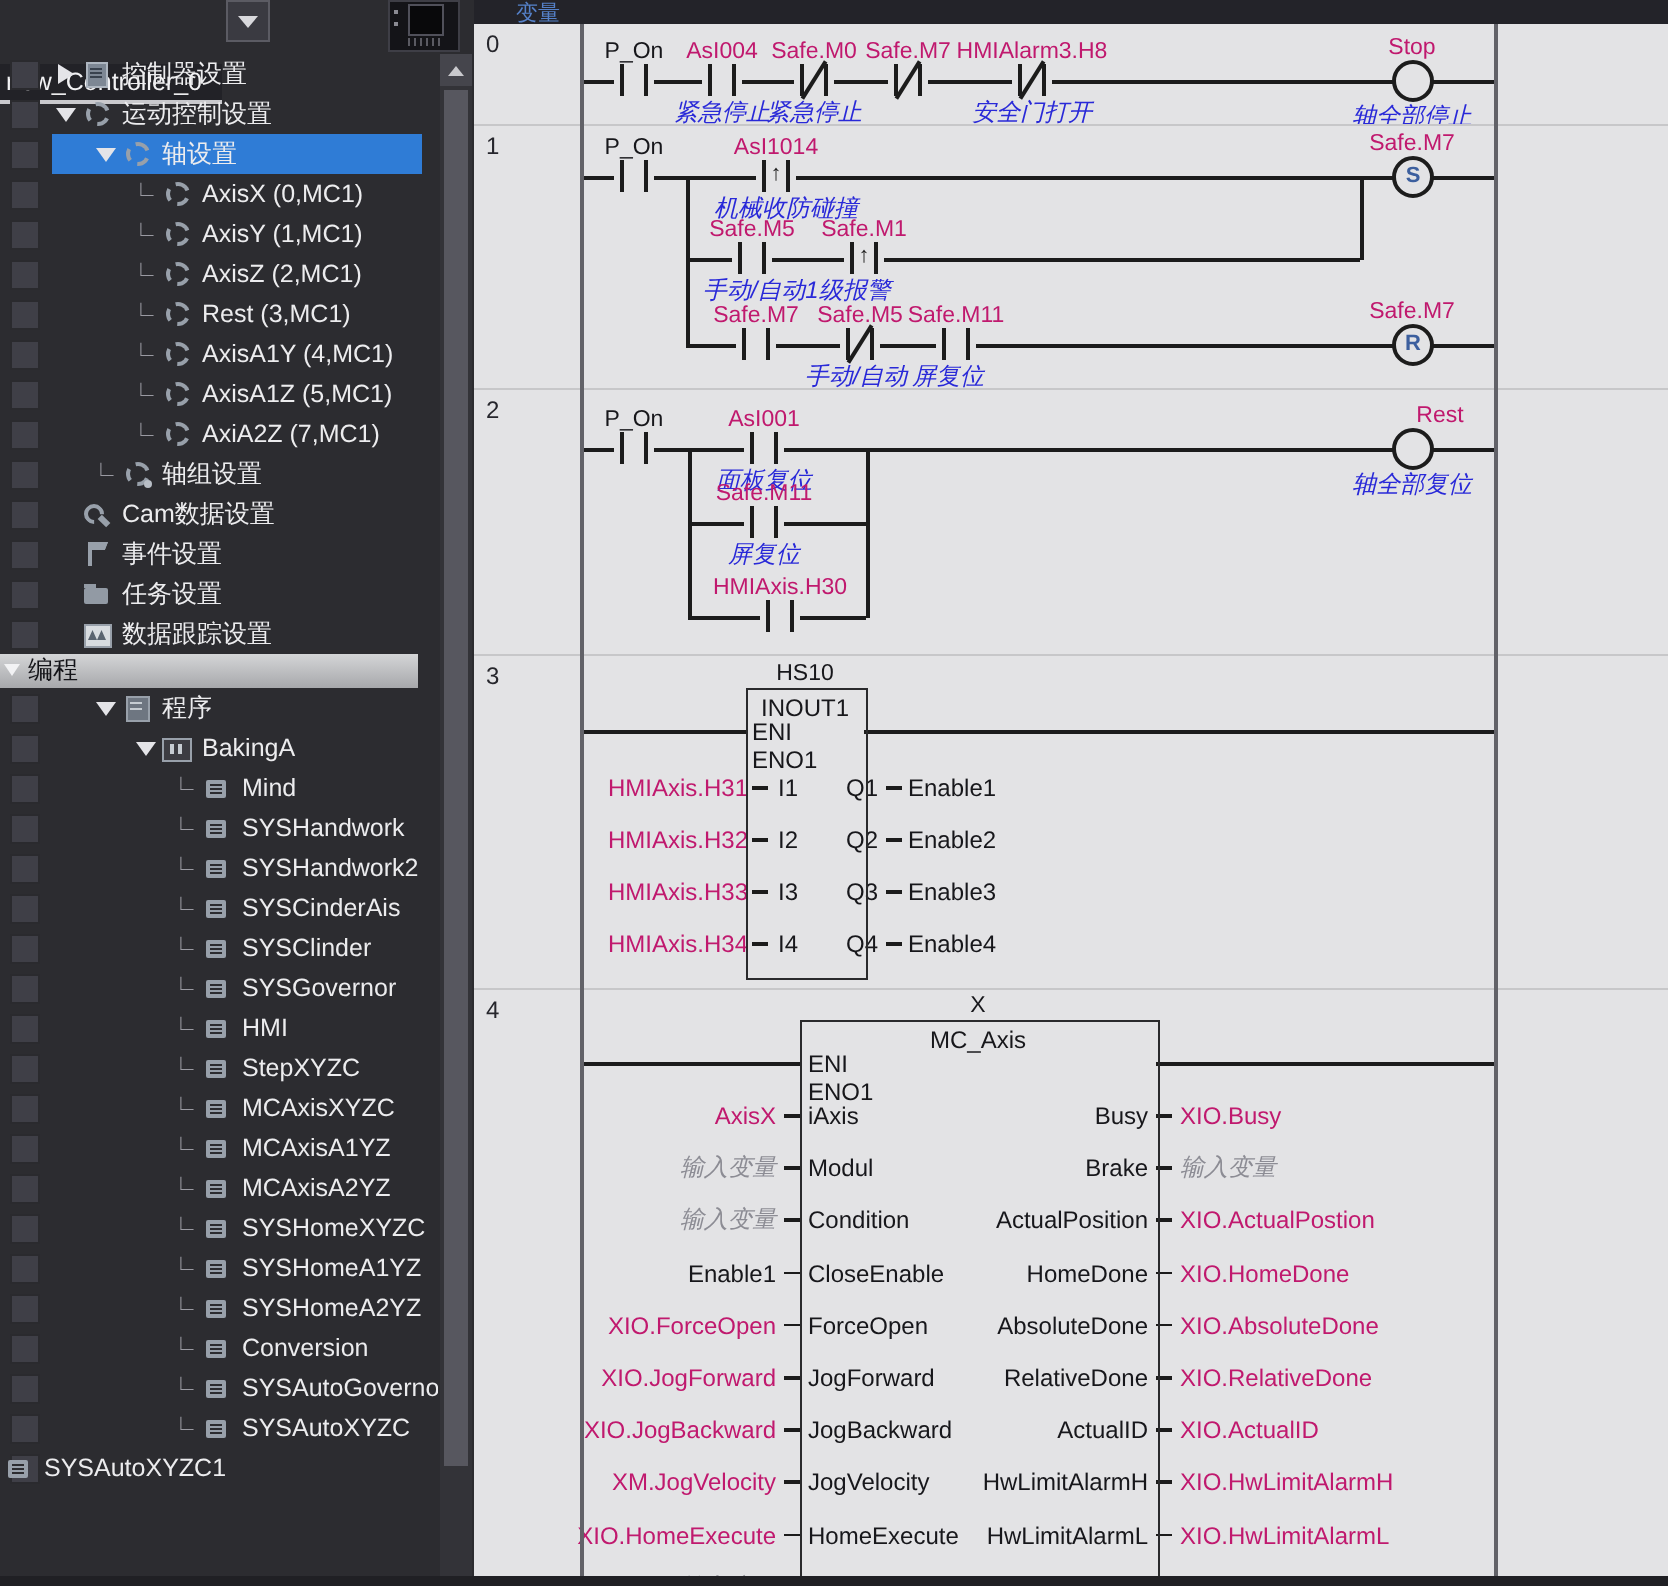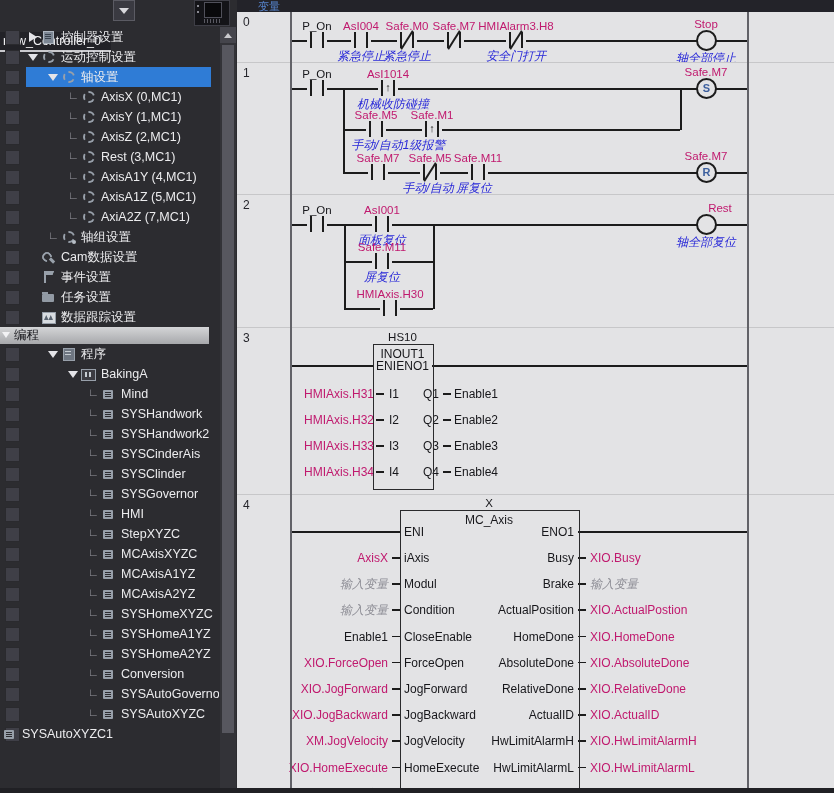--- a/index.html
+++ b/index.html
@@ -90,21 +90,21 @@
   .ct .up { position:absolute; left:0; right:0; top:1px; text-align:center; font-size:11px; color:#1c1c1c; }
   .coil { position:absolute; width:17px; height:17px; border:2px solid #1c1c1c; border-radius:50%;
           background:#e3e3e5; z-index:2; text-align:center; line-height:17px; font-size:11px;
           font-weight:bold; color:#3c5f9e; }
   .nm { position:absolute; transform:translateX(-50%); white-space:nowrap; font-size:11.5px; color:#c0196e; z-index:4; }
   .nm.k { color:#17171b; }
   .cm { position:absolute; transform:translateX(-50%); white-space:nowrap; font-size:12px; color:#2929d8; font-style:italic; z-index:4; }
   .fb { position:absolute; border:1.5px solid #2a2a2c; z-index:2; }
   .fbt { position:absolute; text-align:center; font-size:12px; color:#17171b; }
   .inst { position:absolute; text-align:center; font-size:11.5px; color:#17171b; }
-  .fbio { position:absolute; display:flex; justify-content:space-between; font-size:12px; color:#17171b; box-sizing:border-box; }
+  .fbio { position:absolute; display:flex; justify-content:space-between; font-size:12px; color:#17171b; box-sizing:border-box;flex-direction:column; }
   .pins { position:absolute; left:0; right:0; }
   .prow { position:relative; }
   .prow span { position:absolute; top:50%; transform:translateY(-50%); white-space:nowrap; font-size:12px; }
   .stub { position:absolute; top:50%; margin-top:-1px; height:1.5px; background:#1c1c1c; }
   .pvar, .povar { color:#c0196e; }
   .pvar.k, .povar.k { color:#17171b; }
   .pvar.g, .povar.g { color:#8c8c94; font-style:italic; }
   .ppin, .ppout { color:#17171b; }
   .r3 .prow { height:26px; } .r3 .pins { top:53px;padding-left:11px; }
   .r3 .pvar { left:0; width:126px; text-align:right; }

